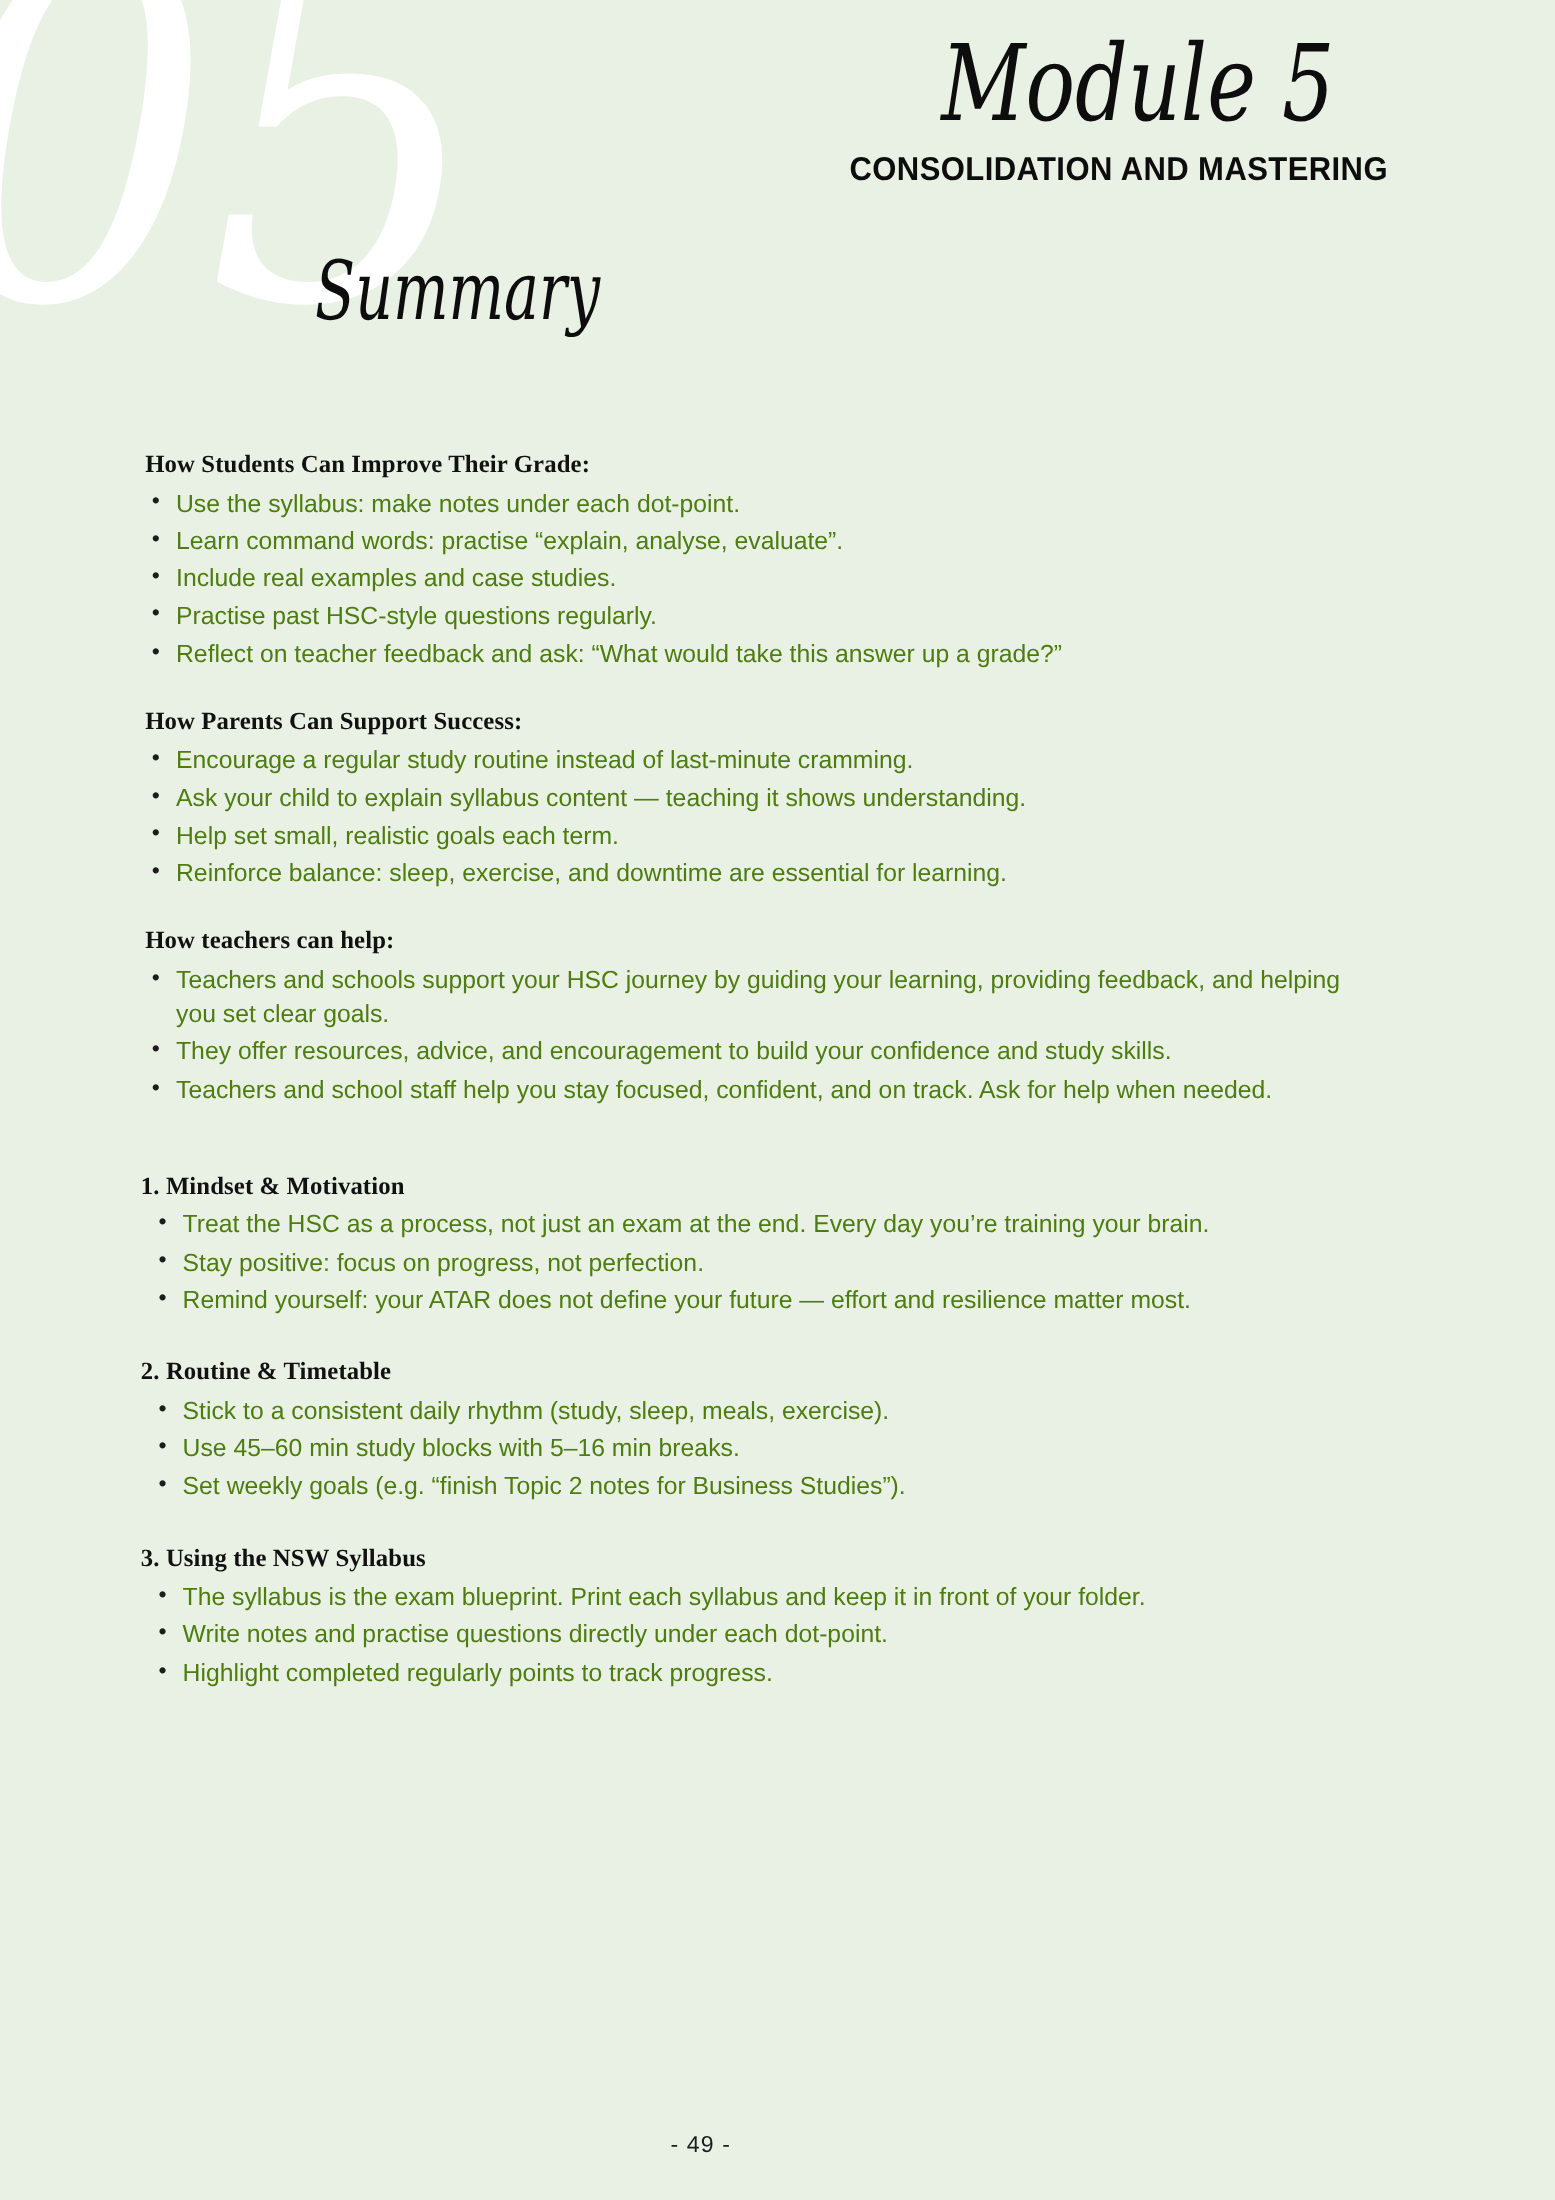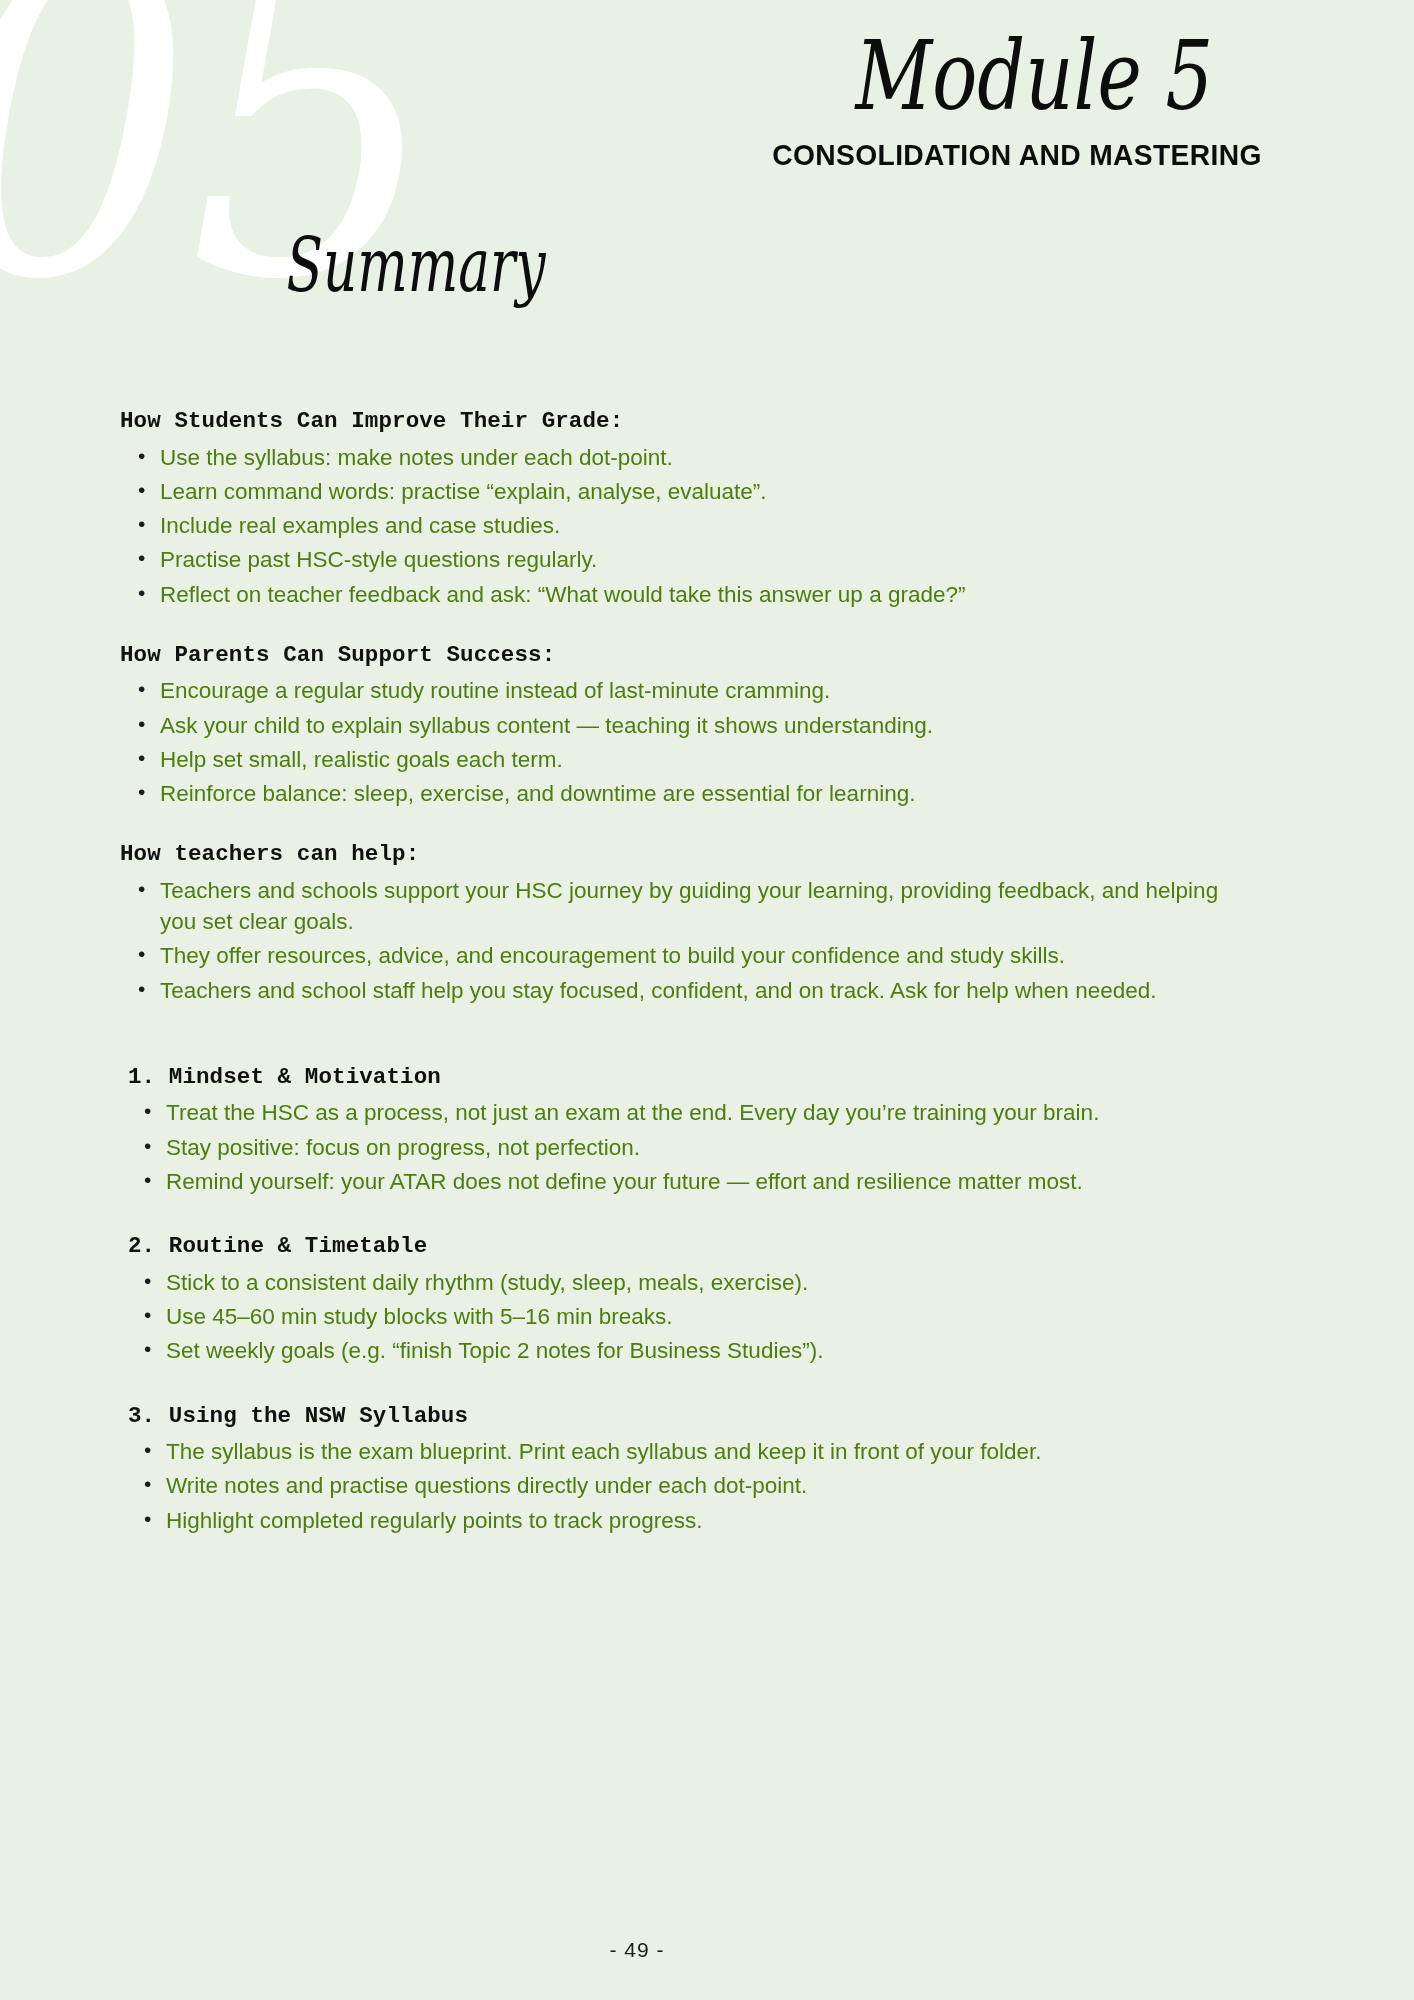--- a/index.html
+++ b/index.html
@@ -103,25 +103,25 @@
   }
 
   .section {
     margin-bottom: 30px;
   }
   .section.numbered {
     margin-bottom: 34px;
   }
 
   .section-heading {
-    font-family: Liberation Mono, monospace;
+    font-family: Liberation Serif, serif;
     font-weight: 700;
     font-size: 22.5px;
     color: #111111;
-    margin: 0 0 4px 0;
+    margin: 0 0 4px 12px;
     line-height: 1.4;
     letter-spacing: 0.1px;
   }
   .section.numbered .section-heading {
     margin-left: 8px;
   }
 
   ul.bullets {
     list-style: none;
     margin: 0;

